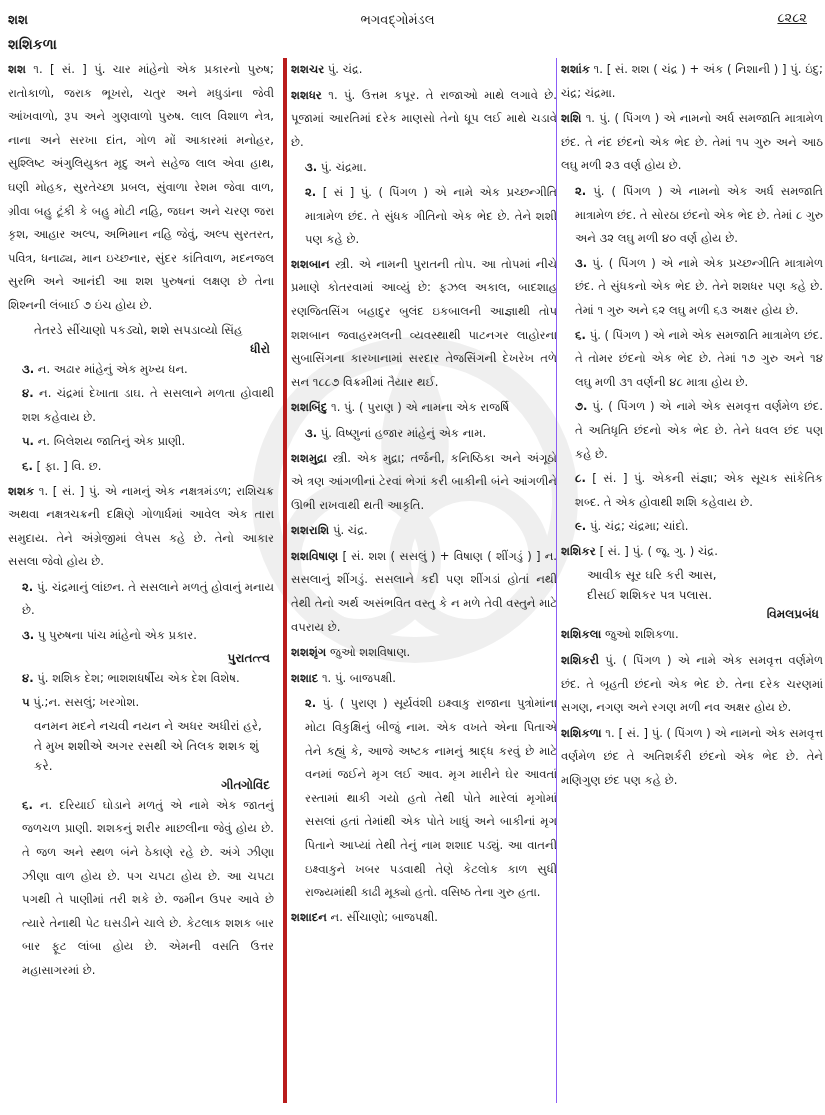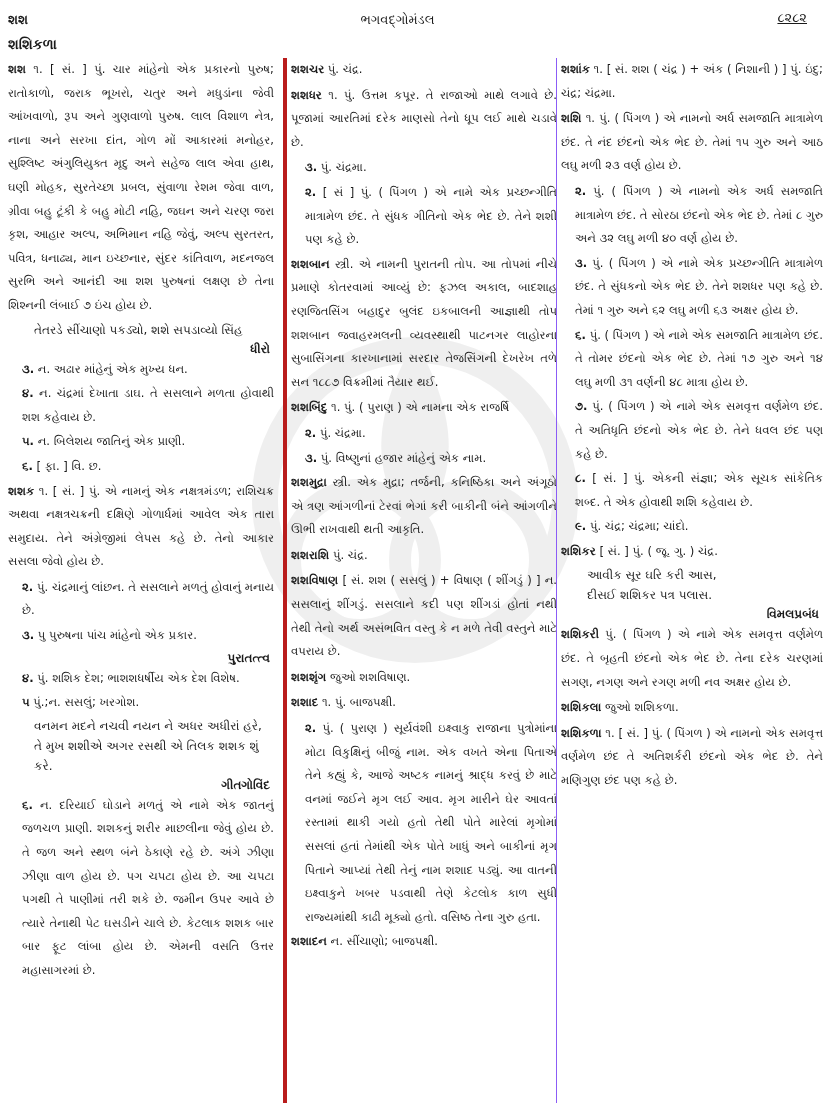--- a/index.html
+++ b/index.html
@@ -67,21 +67,20 @@
       <div class="source">ગીતગોવિંદ</div>
       <div class="sense"><span class="num">૬.</span> <span>ન. દરિયાઈ ઘોડાને મળતું એ નામે એક જાતનું જળચળ પ્રાણી. શશકનું શરીર માછલીના જેવું હોય છે. તે જળ અને સ્થળ બંને ઠેકાણે રહે છે. અંગે ઝીણા ઝીણા વાળ હોય છે. પગ ચપટા હોય છે. આ ચપટા પગથી તે પાણીમાં તરી શકે છે. જમીન ઉપર આવે છે ત્યારે તેનાથી પેટ ઘસડીને ચાલે છે. કેટલાક શશક બાર બાર ફૂટ લાંબા હોય છે. એમની વસતિ ઉત્તર મહાસાગરમાં છે.</span></div>
     </div>
   <div class="col col2">
       <div class="entry"><span class="hw">શશચર</span> <span>પું. ચંદ્ર.</span></div>
       <div class="entry"><span class="hw">શશધર</span> <span class="num">૧.</span> <span>પું. ઉત્તમ કપૂર. તે રાજાઓ માથે લગાવે છે. પૂજામાં આરતિમાં દરેક માણસો તેનો ધૂપ લઈ માથે ચડાવે છે.</span></div>
       <div class="sense"><span class="num">૩.</span> <span>પું. ચંદ્રમા.</span></div>
       <div class="sense"><span class="num">૨.</span> <span>[ સં ] પું. ( પિંગળ ) એ નામે એક પ્રચ્છન્ગીતિ માત્રામેળ છંદ. તે સુંધક ગીતિનો એક ભેદ છે. તેને શશી પણ કહે છે.</span></div>
       <div class="entry"><span class="hw">શશબાન</span> <span>સ્ત્રી. એ નામની પુરાતની તોપ. આ તોપમાં નીચે પ્રમાણે કોતરવામાં આવ્યું છે: ફઝલ અકાલ, બાદશાહ રણજિતસિંગ બહાદુર બુલંદ ઇકબાલની આજ્ઞાથી તોપ શશબાન જવાહરમલની વ્યવસ્થાથી પાટનગર લાહોરના સુબાસિંગના કારખાનામાં સરદાર તેજસિંગની દેખરેખ તળે સન ૧૮૮૭ વિક્રમીમાં તૈયાર થઈ.</span></div>
       <div class="entry"><span class="hw">શશબિંદુ</span> <span class="num">૧.</span> <span>પું. ( પુરાણ ) એ નામના એક રાજર્ષિ</span></div>
-      <div class="sense"><span class="num">૨.</span> <span>પું. ચંદ્રમા.</span></div>
       <div class="sense"><span class="num">૩.</span> <span>પું. વિષ્ણુનાં હજાર માંહેનું એક નામ.</span></div>
       <div class="entry"><span class="hw">શશમુદ્રા</span> <span>સ્ત્રી. એક મુદ્રા; તર્જની, કનિષ્ઠિકા અને અંગૂઠો એ ત્રણ આંગળીનાં ટેરવાં ભેગાં કરી બાકીની બંને આંગળીને ઊભી રાખવાથી થતી આકૃતિ.</span></div>
       <div class="entry"><span class="hw">શશરાશિ</span> <span>પું. ચંદ્ર.</span></div>
       <div class="entry"><span class="hw">શશવિષાણ</span> <span>[ સં. શશ ( સસલું ) + વિષાણ ( શીંગડું ) ] ન. સસલાનું શીંગડું. સસલાને કદી પણ શીંગડાં હોતાં નથી તેથી તેનો અર્થ અસંભવિત વસ્તુ કે ન મળે તેવી વસ્તુને માટે વપરાય છે.</span></div>
       <div class="entry"><span class="hw">શશશૃંગ</span> <span>જુઓ શશવિષાણ.</span></div>
       <div class="entry"><span class="hw">શશાદ</span> <span class="num">૧.</span> <span>પું. બાજપક્ષી.</span></div>
       <div class="sense"><span class="num">૨.</span> <span>પું. ( પુરાણ ) સૂર્યવંશી ઇક્ષ્વાકુ રાજાના પુત્રોમાંના મોટા વિકુક્ષિનું બીજું નામ. એક વખતે એના પિતાએ તેને કહ્યું કે, આજે અષ્ટક નામનું શ્રાદ્ધ કરવું છે માટે વનમાં જઈને મૃગ લઈ આવ. મૃગ મારીને ઘેર આવતાં રસ્તામાં થાકી ગયો હતો તેથી પોતે મારેલાં મૃગોમાં સસલાં હતાં તેમાંથી એક પોતે ખાધું અને બાકીનાં મૃગ પિતાને આપ્યાં તેથી તેનું નામ શશાદ પડ્યું. આ વાતની ઇક્ષ્વાકુને ખબર પડવાથી તેણે કેટલોક કાળ સુધી રાજ્યમાંથી કાઢી મૂક્યો હતો. વસિષ્ઠ તેના ગુરુ હતા.</span></div>
       <div class="entry"><span class="hw">શશાદન</span> <span>ન. સીંચાણો; બાજપક્ષી.</span></div>
     </div>
   <div class="col col3">
@@ -90,17 +89,17 @@
       <div class="sense"><span class="num">૨.</span> <span>પું. ( પિંગળ ) એ નામનો એક અર્ધ સમજાતિ માત્રામેળ છંદ. તે સોરઠા છંદનો એક ભેદ છે. તેમાં ૮ ગુરુ અને ૩૨ લઘુ મળી ૪૦ વર્ણ હોય છે.</span></div>
       <div class="sense"><span class="num">૩.</span> <span>પું. ( પિંગળ ) એ નામે એક પ્રચ્છન્ગીતિ માત્રામેળ છંદ. તે સુંધકનો એક ભેદ છે. તેને શશધર પણ કહે છે. તેમાં ૧ ગુરુ અને ૬૨ લઘુ મળી ૬૩ અક્ષર હોય છે.</span></div>
       <div class="sense"><span class="num">૬.</span> <span>પું. ( પિંગળ ) એ નામે એક સમજાતિ માત્રામેળ છંદ. તે તોમર છંદનો એક ભેદ છે. તેમાં ૧૭ ગુરુ અને ૧૪ લઘુ મળી ૩૧ વર્ણની ૪૮ માત્રા હોય છે.</span></div>
       <div class="sense"><span class="num">૭.</span> <span>પું. ( પિંગળ ) એ નામે એક સમવૃત્ત વર્ણમેળ છંદ. તે અતિધૃતિ છંદનો એક ભેદ છે. તેને ધવલ છંદ પણ કહે છે.</span></div>
       <div class="sense"><span class="num">૮.</span> <span>[ સં. ] પું. એકની સંજ્ઞા; એક સૂચક સાંકેતિક શબ્દ. તે એક હોવાથી શશિ કહેવાય છે.</span></div>
       <div class="sense"><span class="num">૯.</span> <span>પું. ચંદ્ર; ચંદ્રમા; ચાંદો.</span></div>
       <div class="entry"><span class="hw">શશિકર</span> <span>[ સં. ] પું. ( જૂ. ગુ. ) ચંદ્ર.</span></div>
       <div class="quote">આવીક સૂર ઘરિ કરી આસ,</div>
       <div class="quote">દીસઈ શશિકર પત્ર પલાસ.</div>
       <div class="source">વિમલપ્રબંધ</div>
+      <div class="entry"><span class="hw">શશિકલા</span> <span>જુઓ શશિકળા.</span></div>
       <div class="entry"><span class="hw">શશિકરી</span> <span>પું. ( પિંગળ ) એ નામે એક સમવૃત્ત વર્ણમેળ છંદ. તે બૃહતી છંદનો એક ભેદ છે. તેના દરેક ચરણમાં સગણ, નગણ અને રગણ મળી નવ અક્ષર હોય છે.</span></div>
-      <div class="entry"><span class="hw">શશિકલા</span> <span>જુઓ શશિકળા.</span></div>
       <div class="entry"><span class="hw">શશિકળા</span> <span class="num">૧.</span> <span>[ સં. ] પું. ( પિંગળ ) એ નામનો એક સમવૃત્ત વર્ણમેળ છંદ તે અતિશર્કરી છંદનો એક ભેદ છે. તેને મણિગુણ છંદ પણ કહે છે.</span></div>
     </div>
 </div>
 
 </body></html>

